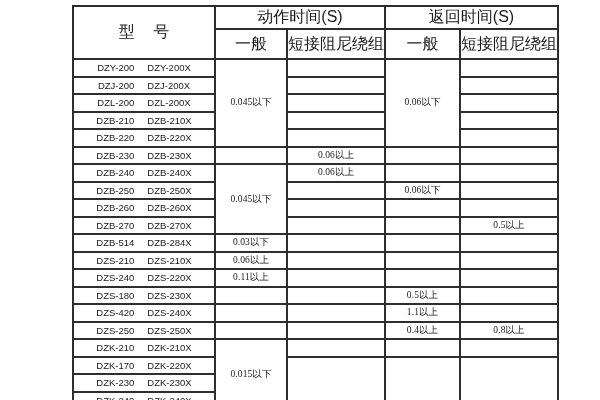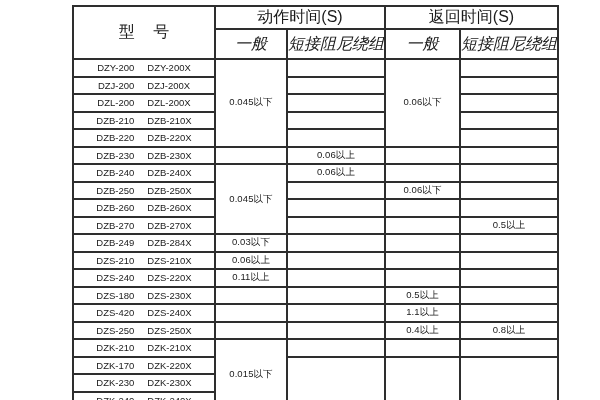--- a/index.html
+++ b/index.html
@@ -32,27 +32,27 @@
     border: 2px solid #2e2e2e;
     padding: 0;
     margin: 0;
     text-align: center;
     vertical-align: middle;
     font-weight: normal;
     overflow: hidden;
     white-space: nowrap;
   }
   .spec-table thead tr.group-row { height: 16px; }
-  .spec-table thead tr.sub-row   { height: 30px; font-style: italic; }
+  .spec-table thead tr.sub-row   { height: 30px; }
   .spec-table tbody tr           { height: 17.5px; }
   .spec-table th { font-size: 16px; color: #1a1a1a; }
   .spec-table td { font-size: 9.5px; color: #1a1a1a; }
   .model-header { word-spacing: 14px; font-size: 10.5px; }
   .model-cell span + span { margin-left: 13px; }
-  .value-cell { letter-spacing: 0.1px; }
+  .value-cell { letter-spacing: 0.1px; font-family: Liberation Serif, serif; }
 </style>
 </head>
 <body>
 
 <div class="page">
   <div class="table-wrap">
     <table class="spec-table">
       <colgroup>
         <col style="width:142px">
         <col style="width:72px">
@@ -127,21 +127,21 @@
             <td class="value-cell"></td>
             <td class="value-cell"></td>
           </tr>
           <tr>
             <td class="model-cell"><span>DZB-270</span><span>DZB-270X</span></td>
             <td class="value-cell"></td>
             <td class="value-cell"></td>
             <td class="value-cell">0.5以上</td>
           </tr>
           <tr>
-            <td class="model-cell"><span>DZB-249</span><span>DZB-284X</span></td>
+            <td class="model-cell"><span>DZB-514</span><span>DZB-284X</span></td>
             <td class="value-cell">0.03以下</td>
             <td class="value-cell"></td>
             <td class="value-cell"></td>
             <td class="value-cell"></td>
           </tr>
           <tr>
             <td class="model-cell"><span>DZS-210</span><span>DZS-210X</span></td>
             <td class="value-cell">0.06以上</td>
             <td class="value-cell"></td>
             <td class="value-cell"></td>

